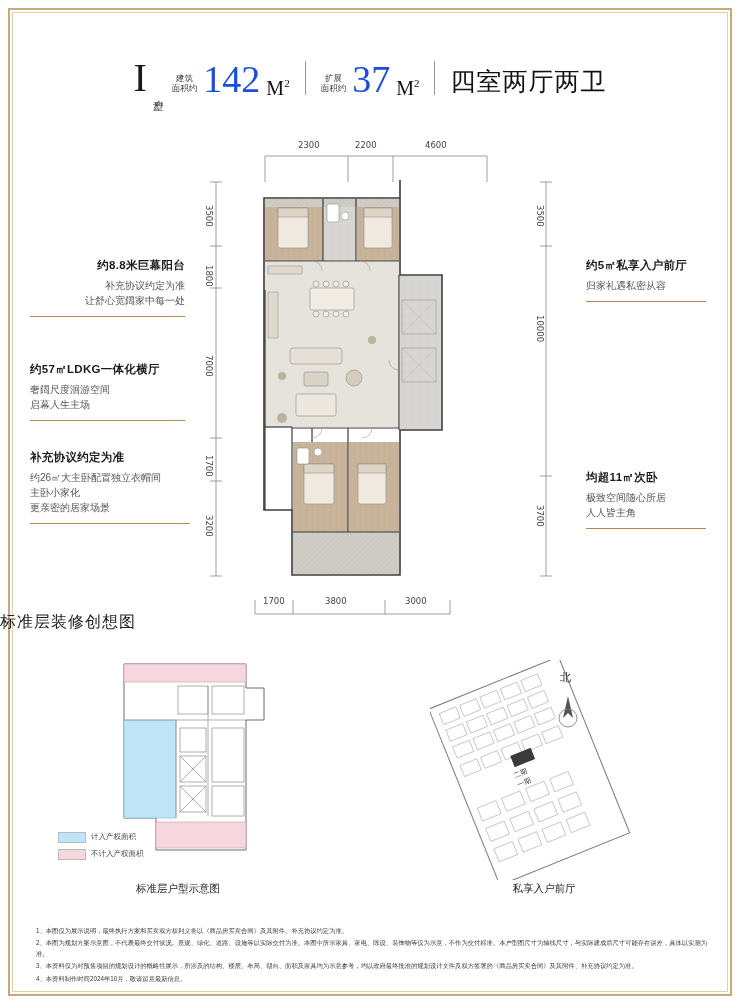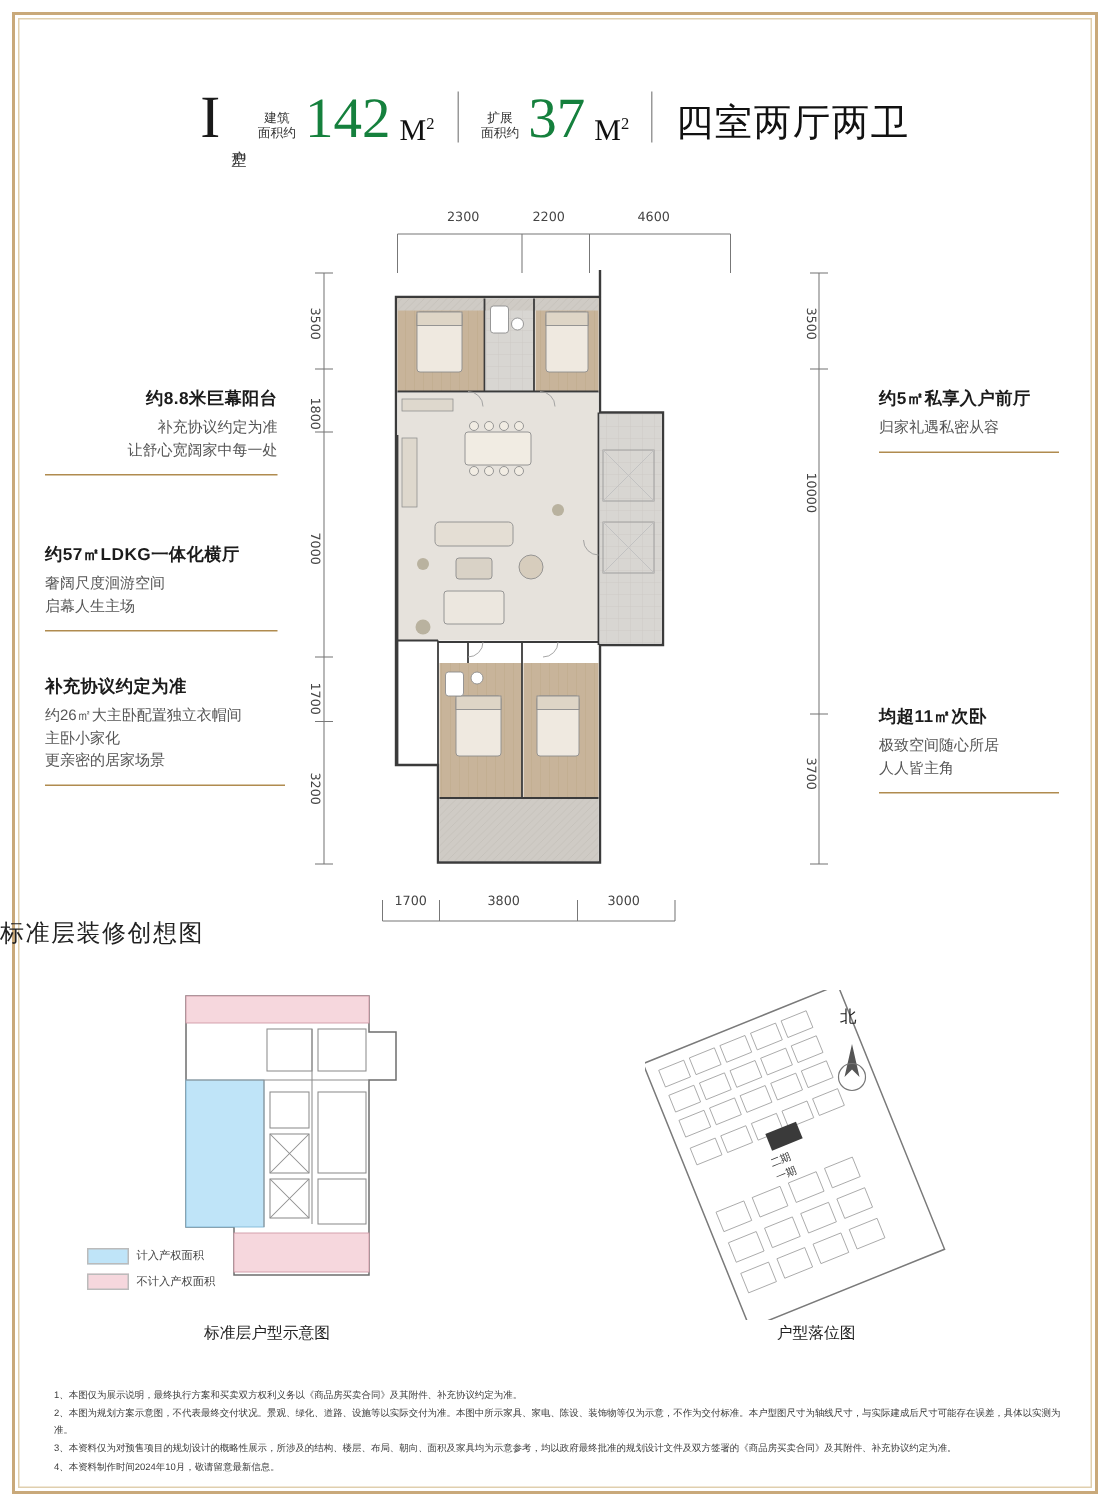--- a/index.html
+++ b/index.html
@@ -46,21 +46,21 @@
   .tiny-2line{
     display:inline-block;
     font-size:8.5px;line-height:10px;
     color:#333;
     text-align:center;
     margin-bottom:5px;
     white-space:nowrap;
   }
   .big-num{
     font-family:"Liberation Serif","DejaVu Serif",serif;
-    font-size:38px;line-height:38px;color:#15803d;
+    font-size:38px;line-height:38px;color:#1d4ed8;
   }
   .unit{
     font-family:"Liberation Serif","DejaVu Serif",serif;
     font-size:20px;line-height:20px;color:#111;
   }
   .sup{font-size:11px;vertical-align:super;}
   .divider-bar{
     display:inline-block;width:1px;height:34px;background:#999;margin:0 9px 3px 9px;
   }
   .rooms{
@@ -440,21 +440,21 @@
       <text x="84" y="116" font-size="7" fill="#333" font-family="DejaVu Sans, sans-serif">一期</text>
     </g>
   </svg>
 
   <svg width="40" height="50" style="position:absolute;left:548px;top:38px;">
     <polygon points="20,8 25,30 20,25 15,30" fill="#555"></polygon>
     <circle cx="20" cy="30" r="9" fill="none" stroke="#777" stroke-width=".8"></circle>
   </svg>
   <div class="compass-label" style="left:560px;top:20px;">北</div>
 
-  <div class="dcap" style="left:444px;top:232px;">户型落位图</div>
+  <div class="dcap" style="left:444px;top:232px;">私享入户前厅</div>
 </div>
 
 <div class="notes">
   <p>1、本图仅为展示说明，最终执行方案和买卖双方权利义务以《商品房买卖合同》及其附件、补充协议约定为准。</p>
   <p>2、本图为规划方案示意图，不代表最终交付状况。景观、绿化、道路、设施等以实际交付为准。本图中所示家具、家电、陈设、装饰物等仅为示意，不作为交付标准。本户型图尺寸为轴线尺寸，与实际建成后尺寸可能存在误差，具体以实测为准。</p>
   <p>3、本资料仅为对预售项目的规划设计的概略性展示，所涉及的结构、楼层、布局、朝向、面积及家具均为示意参考，均以政府最终批准的规划设计文件及双方签署的《商品房买卖合同》及其附件、补充协议约定为准。</p>
   <p>4、本资料制作时间2024年10月，敬请留意最新信息。</p>
 </div>
 
 </body></html>

